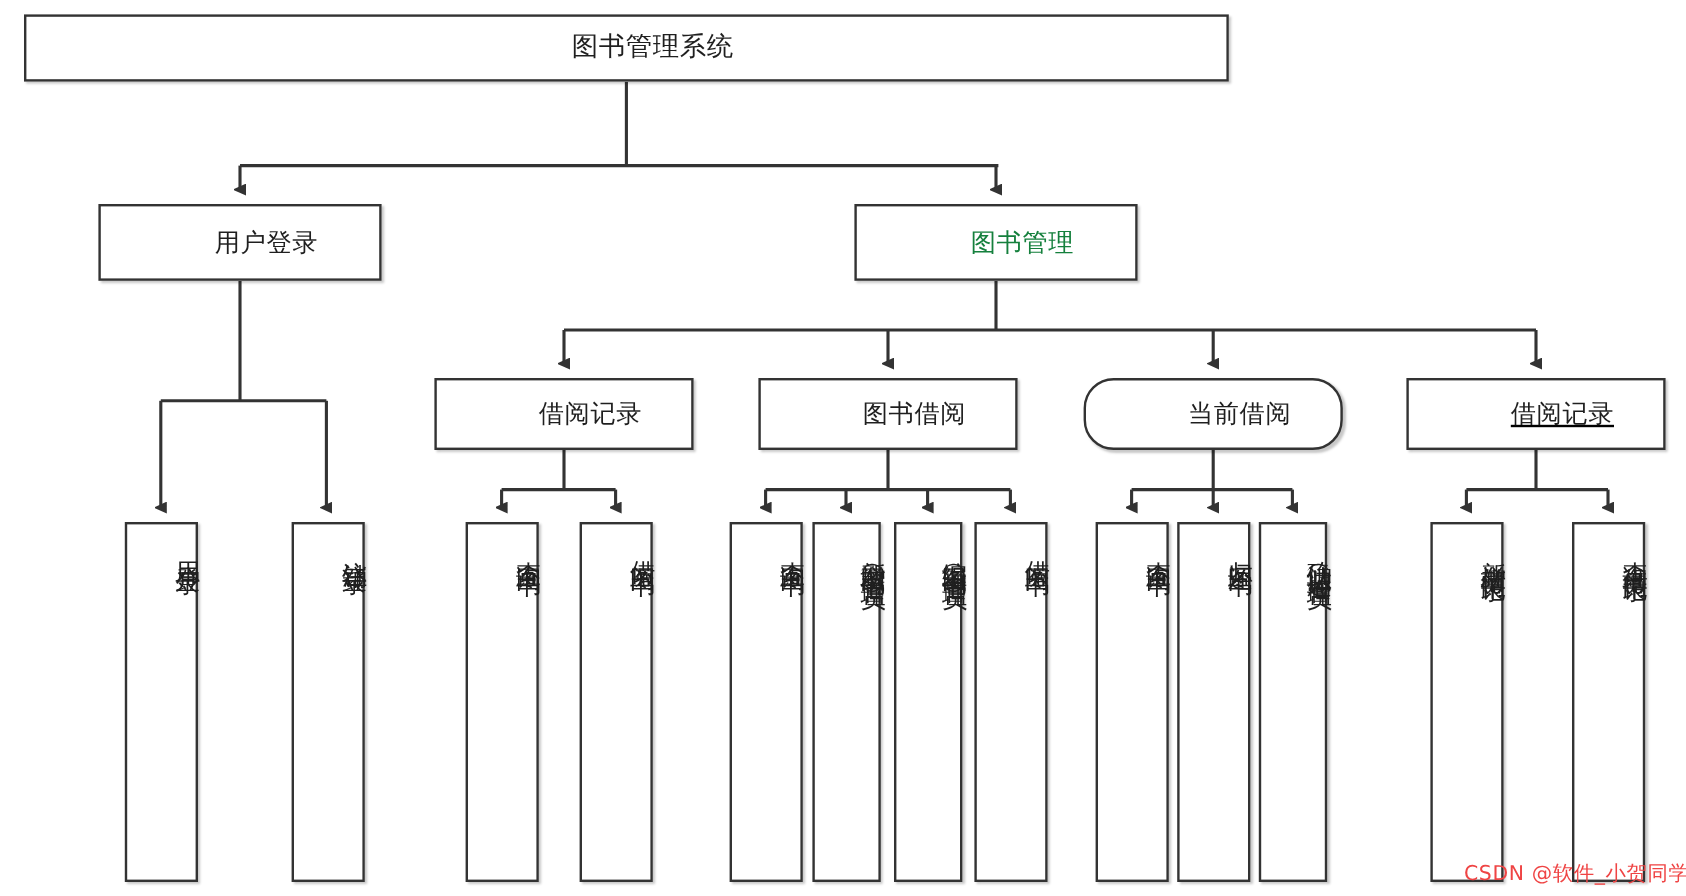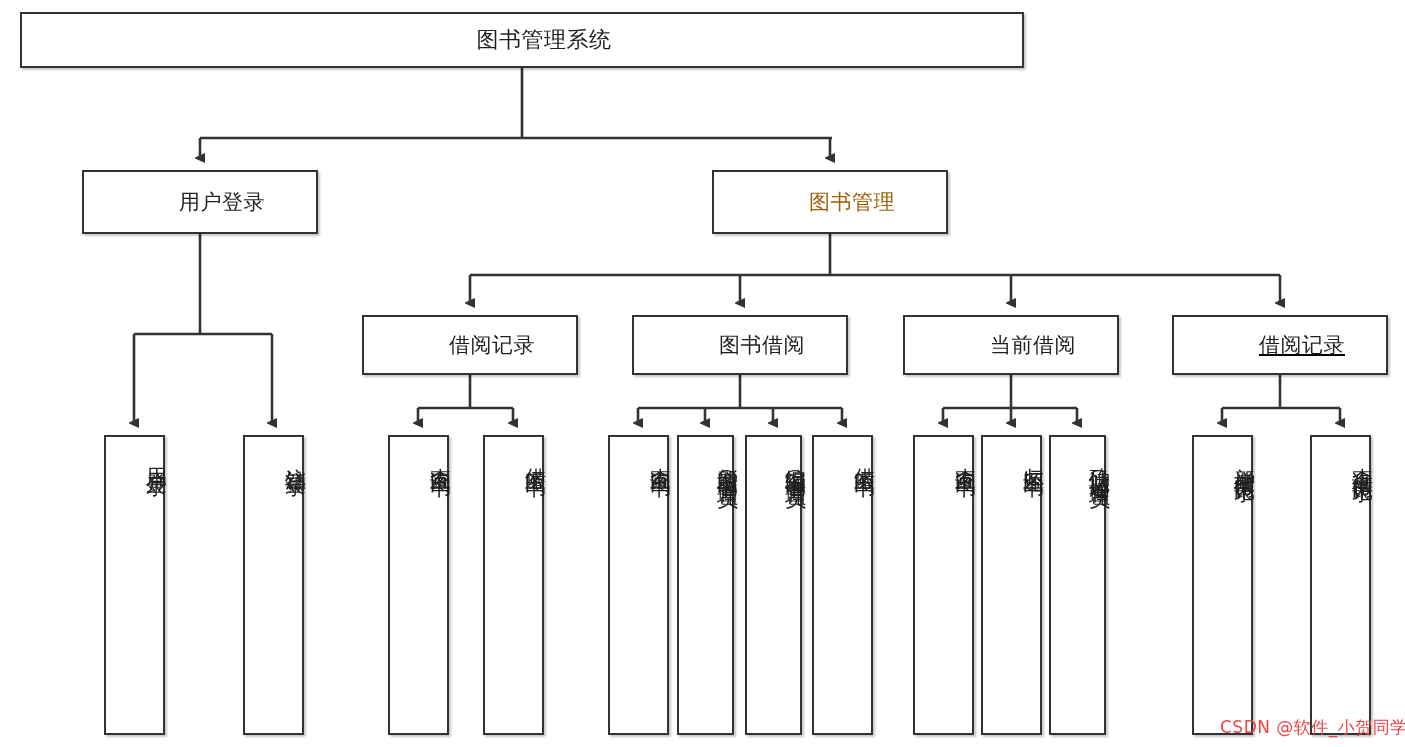--- a/index.html
+++ b/index.html
@@ -124,30 +124,30 @@
   </svg>
 
   <div class="node root" style="left: 20px; top: 12px; width: 1004px; height: 56px; border-color: rgb(51, 51, 51); background: rgb(255, 255, 255);">
     <span class="label" style="color: rgb(31, 31, 31);">图书管理系统</span>
   </div>
 
   <div class="node" style="left: 82px; top: 170px; width: 236px; height: 64px; border-color: rgb(51, 51, 51); background: rgb(255, 255, 255);">
     <span class="label" style="color: rgb(31, 31, 31);">用户登录</span>
   </div>
   <div class="node" style="left: 712px; top: 170px; width: 236px; height: 64px; border-color: rgb(51, 51, 51); background: rgb(255, 255, 255);">
-    <span class="label" style="color: #a16207;">图书管理</span>
+    <span class="label" style="color: #15803d;">图书管理</span>
   </div>
 
   <div class="node" style="left: 362px; top: 315px; width: 216px; height: 60px; border-color: rgb(51, 51, 51); background: rgb(255, 255, 255);">
     <span class="label" style="color: rgb(31, 31, 31);">借阅记录</span>
   </div>
   <div class="node" style="left: 632px; top: 315px; width: 216px; height: 60px; border-color: rgb(51, 51, 51); background: rgb(255, 255, 255);">
     <span class="label" style="color: rgb(31, 31, 31);">图书借阅</span>
   </div>
-  <div class="node" style="left: 903px; top: 315px; width: 216px; height: 60px; border-color: rgb(51, 51, 51); background: rgb(255, 255, 255);">
+  <div class="node" style="left: 903px; top: 315px; width: 216px; height: 60px; border-color: rgb(51, 51, 51); background: rgb(255, 255, 255); border-radius: 25px;">
     <span class="label" style="color: rgb(31, 31, 31);">当前借阅</span>
   </div>
   <div class="node" style="left: 1172px; top: 315px; width: 216px; height: 60px; border-color: rgb(51, 51, 51); background: rgb(255, 255, 255); text-decoration: underline;">
     <span class="label" style="color: rgb(31, 31, 31);">借阅记录</span>
   </div>
 
   <div class="node vertical" style="left: 104px; top: 435px; width: 61px; height: 300px; border-color: rgb(51, 51, 51); background: rgb(255, 255, 255);">
     <span class="label" style="color: rgb(31, 31, 31);">用户登录</span>
   </div>
   <div class="node vertical" style="left: 243px; top: 435px; width: 61px; height: 300px; border-color: rgb(51, 51, 51); background: rgb(255, 255, 255);">

